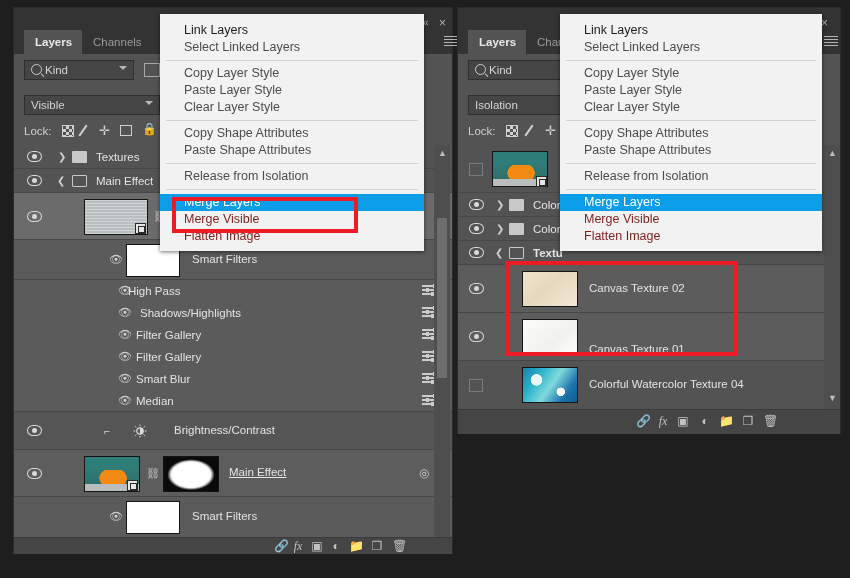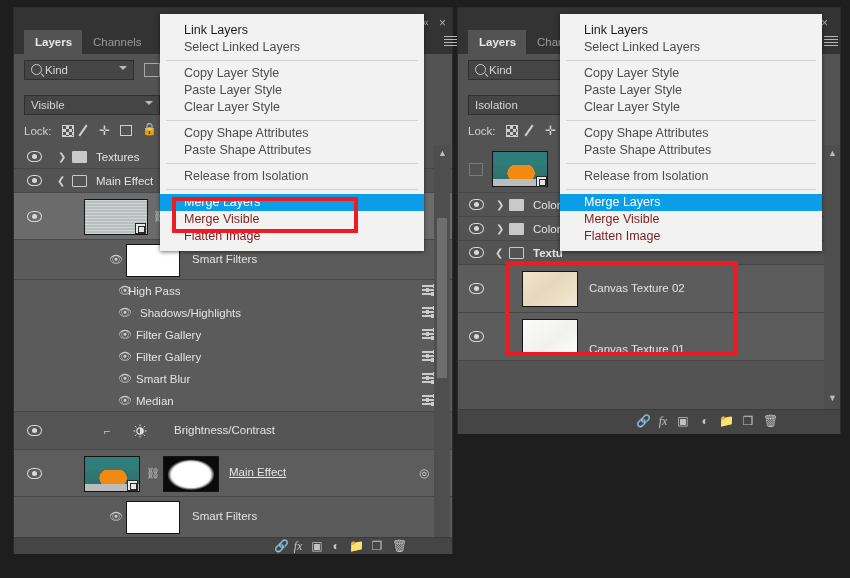--- a/index.html
+++ b/index.html
@@ -396,20 +396,25 @@
 
     <div class="layer-row" style="top:305px;height:48px;background:#5c5c5c;">
       <div class="eye" style="left:11px;top:18px;">
         <div class="o"></div>
           <div class="p"></div>
         </div>
       <div class="thumb tex-canvas01" style="left:64px;top:6px;width:56px;height:36px;"></div>
       <div class="lname" style="left:131px;top:30px;">Canvas Texture 01</div>
     </div>
 
+    <div class="layer-row" style="top:353px;height:48px;background:#535353;border-bottom:none;">
+      <div style="position:absolute;left:11px;top:18px;width:14px;height:13px;border:1px solid #7a7a7a;box-sizing:border-box;"></div>
+      <div class="thumb tex-water" style="left:64px;top:6px;width:56px;height:36px;"></div>
+      <div class="lname" style="left:131px;top:17px;">Colorful Watercolor Texture 04</div>
+    </div>
 
     <div class="scroll-track" style="left:366px;top:137px;width:16px;height:264px;background:#4e4e4e;"></div>
     <div class="arrow-up" style="left:370px;top:140px;">▲</div>
     <div class="arrow-up" style="left:370px;top:385px;">▼</div>
 
     <div class="bottombar" style="top:401px;height:24px;"></div>
     <div class="bt-ico" style="left:178px;top:407px;width:14px;">🔗</div>
     <div class="bt-ico" style="left:198px;top:407px;width:14px;font-style:italic;font-family:'Liberation Serif',serif;">fx</div>
     <div class="bt-ico" style="left:218px;top:407px;width:14px;">▣</div>
     <div class="bt-ico" style="left:240px;top:407px;width:14px;">◐</div>

